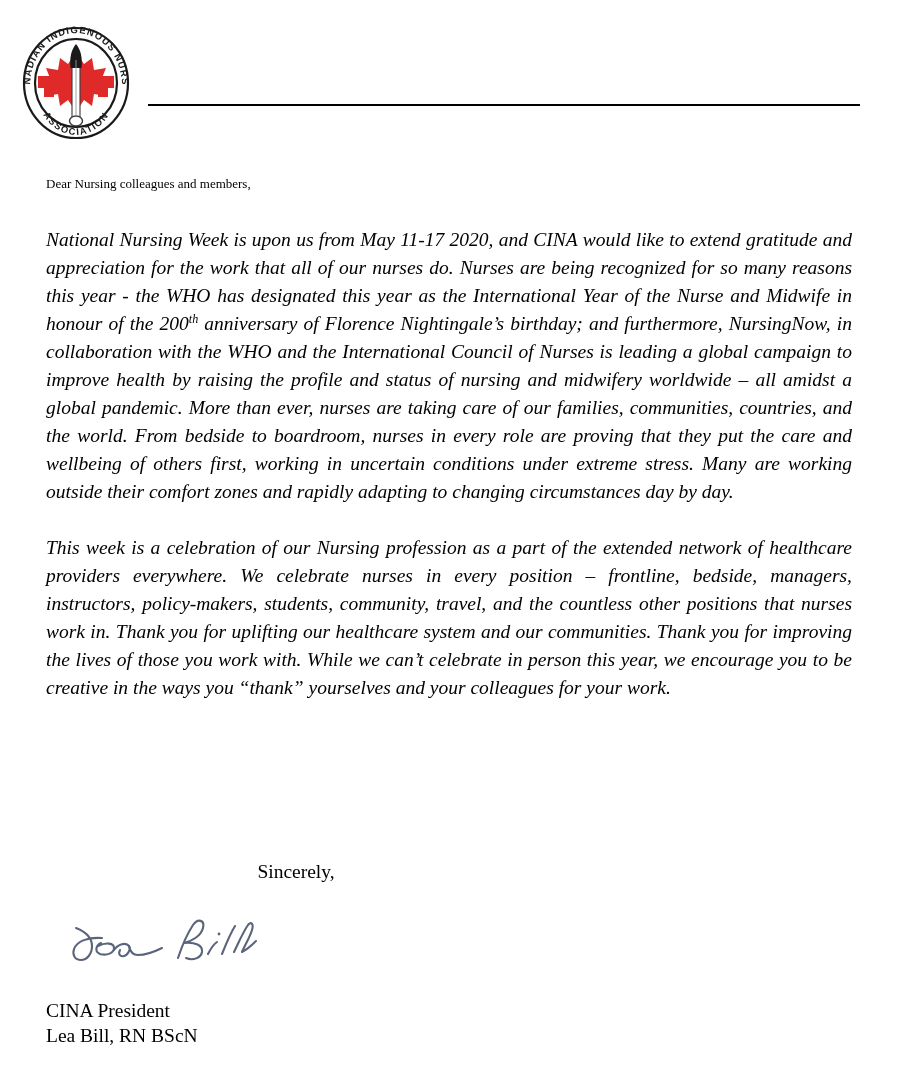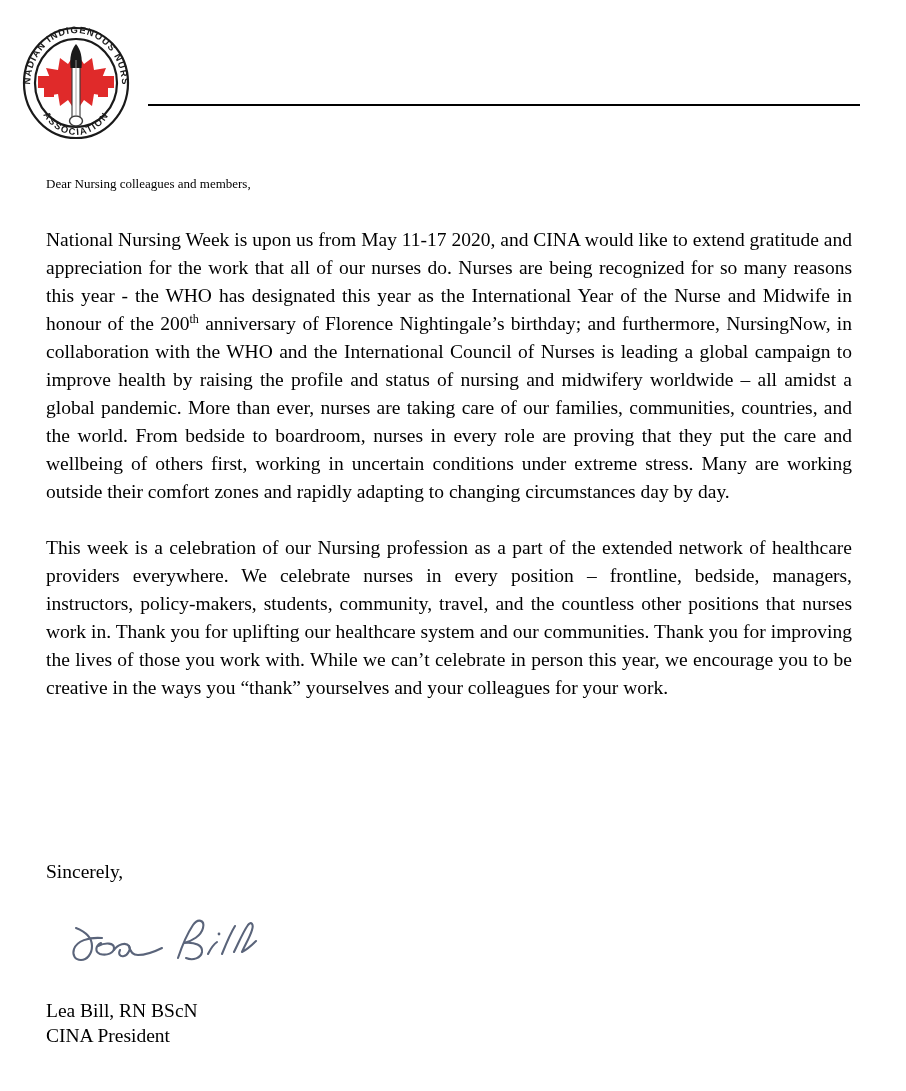--- a/index.html
+++ b/index.html
@@ -92,38 +92,40 @@
     margin: 0 0 28px 0;
     text-align: left;
   }
   .para {
     font-size: 19.5px;
     line-height: 28px;
     margin: 0 0 28px 0;
     text-align: justify;
     text-justify: inter-word;
     hyphens: none;
+    font-style: italic;
   }
   sup.ordinal {
     font-size: 0.62em;
     vertical-align: super;
     line-height: 0;
   }
 
   
   .closing {
     position: absolute;
     left: 46px;
     top: 858px;
     width: 500px;
   }
   .closing-word {
     font-size: 19.5px;
     line-height: 28px;
     margin: 0;
+    text-align: center;
   }
   .signature-wrap {
     position: absolute;
     left: 62px;
     top: 912px;
     width: 230px;
     height: 60px;
   }
   .signature-svg { display: block; width: 230px; height: 60px; }
 
@@ -215,15 +217,15 @@
       <circle cx="157" cy="22" r="1.4" fill="#5a647a" stroke="none"></circle>
 
       <path d="M160,42 C164,32 168,22 173,14"></path>
 
       <path d="M172,40 C177,30 181,20 186,13 C189,9 192,12 190,18 C188,25 183,33 180,40 C184,38 189,34 194,29"></path>
     </g>
   </svg>
 </div>
 
 <div class="signer">
+  <p class="signer-line">CINA President</p>
   <p class="signer-line">Lea Bill, RN BScN</p>
-  <p class="signer-line">CINA President</p>
 </div>
 
 </body></html>

